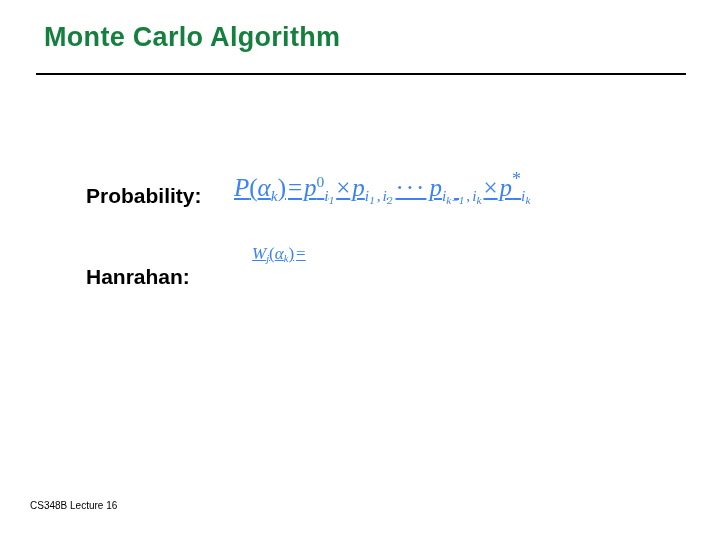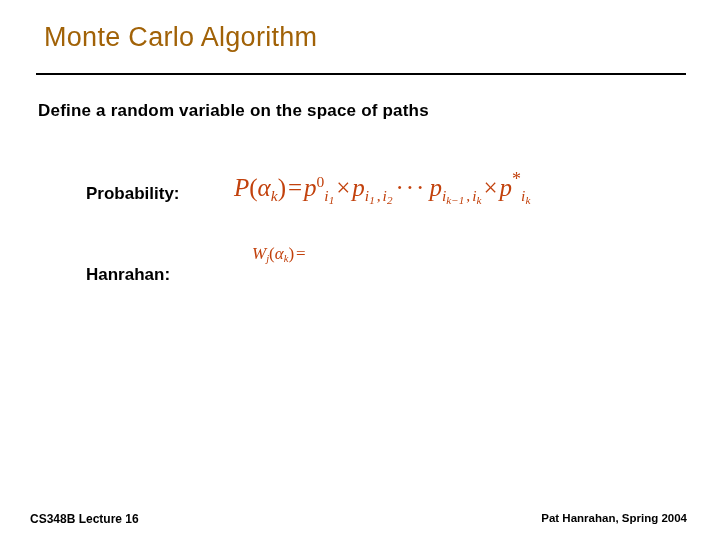--- a/index.html
+++ b/index.html
@@ -18,23 +18,23 @@
   .slide {
     position: absolute;
     inset: 0;
     background: #ffffff;
   }
   .title {
     position: absolute;
     left: 44px;
     top: 22px;
     font-size: 27px;
-    font-weight: normal;
+    font-weight: bold;
     letter-spacing: 0.3px;
-    color: #a16207;
+    color: #15803d;
     white-space: nowrap;
   }
   .title-rule {
     position: absolute;
     left: 36px;
     top: 73px;
     width: 650px;
     height: 2px;
     background: #000000;
   }
@@ -42,35 +42,36 @@
     position: absolute;
     left: 38px;
     top: 101px;
     font-size: 17px;
     font-weight: bold;
     letter-spacing: 0.2px;
     white-space: nowrap;
   }
   .row-label {
     position: absolute;
-    font-size: 17px;
+    font-size: 21px;
     font-weight: bold;
     white-space: nowrap;
     text-align: right;
   }
   .label-prob { left: 86px; top: 184px; }
   .label-est  { left: 86px; top: 265px; }
 
   
   .math {
     position: absolute;
     font-family: "Liberation Serif", serif;
     font-style: italic;
-    color: #c2410c;
+    color: #3b82f6;
     white-space: nowrap;
+    text-decoration: underline;
   }
   .eq-prob {
     left: 234px;
     top: 170px;
     font-size: 25px;
     line-height: 1;
   }
   .eq-est {
     left: 252px;
     top: 245px;
@@ -127,51 +128,49 @@
     margin: 1px 0 2px 0;
   }
   .frac .den {
     display: block;
     padding: 1px 6px 0 6px;
     font-size: 0.95em;
   }
   .footer-left {
     position: absolute;
     left: 30px;
-    top: 512px;
-    font-size: 12px;
-    font-weight: bold;
+    top: 500px;
+    font-size: 10px;
+    font-weight: normal;
     white-space: nowrap;
   }
   .footer-right {
     position: absolute;
     right: 33px;
     top: 512px;
     font-size: 11.5px;
     font-weight: bold;
     white-space: nowrap;
   }
 </style>
 </head>
 <body>
 
 <div class="slide">
 
   <div class="title">Monte Carlo Algorithm</div>
   <div class="title-rule"></div>
 
-  <div class="subtitle">Define a random variable on the space of paths</div>
 
   <div class="row-label label-prob">Probability:</div>
   <div class="row-label label-est">Hanrahan:</div>
 
   <div class="math eq-prob">
     <span class="math-fn">P</span><span class="paren">(</span><span class="greek">α</span><span class="sub">k</span><span class="paren">)</span><span class="op">=</span><span>p</span><span class="sup">0</span><span class="sub"><span>i</span><span class="sub2">1</span></span><span class="op">×</span><span>p</span><span class="sub"><span>i</span><span class="sub2">1</span><span class="op">,</span><span>i</span><span class="sub2">2</span></span><span class="dots">···</span><span>p</span><span class="sub"><span>i</span><span class="sub2">k−1</span><span class="op">,</span><span>i</span><span class="sub2">k</span></span><span class="op">×</span><span>p</span><span class="supstar">*</span><span class="sub"><span>i</span><span class="sub2">k</span></span>
   </div>
 
   <div class="math eq-est">
     <span>W</span><span class="sub">j</span><span class="paren">(</span><span class="greek">α</span><span class="sub">k</span><span class="paren">)</span><span class="op">=</span>
   </div>
 
   <div class="footer-left">CS348B Lecture 16</div>
-  <div class="footer-right">Pat Hanrahan, Spring 2004</div>
 
 </div>
 
 </body></html>

